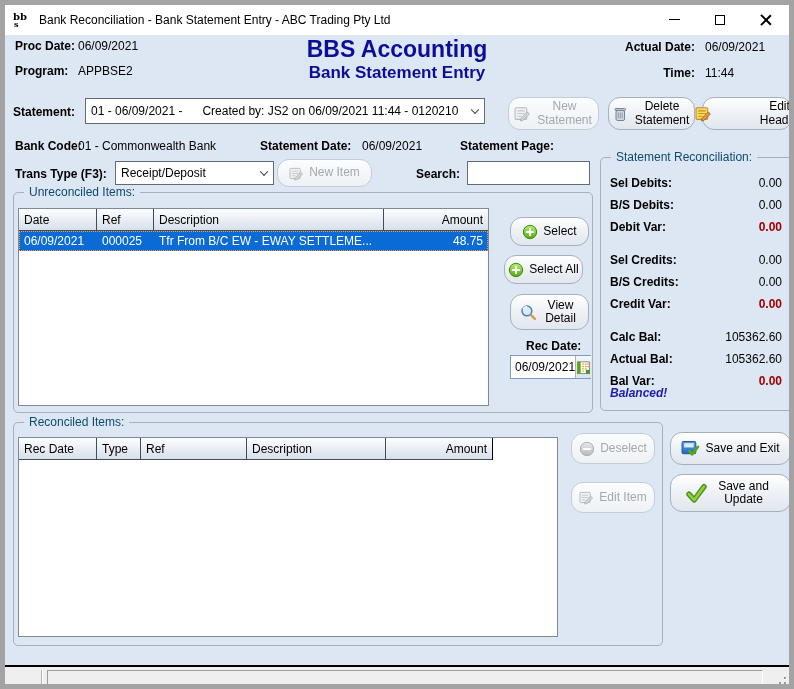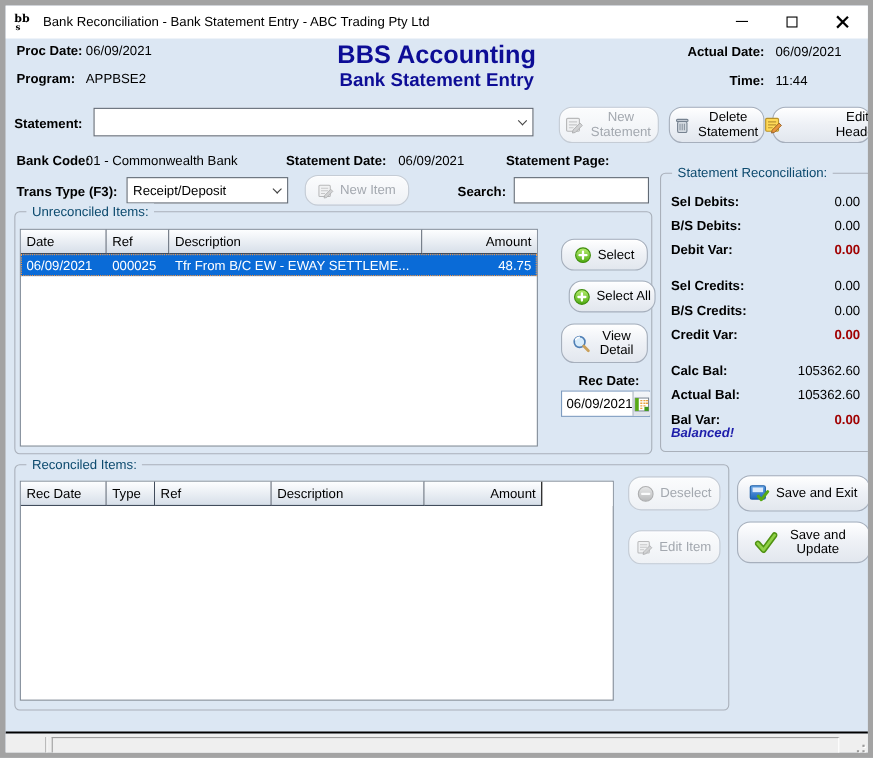--- a/index.html
+++ b/index.html
@@ -131,20 +131,21 @@
   <div class="screen-title">Bank Statement Entry</div>
   <div class="hdr-right">
     <span class="l">Actual Date:</span>
     <span>06/09/2021</span>
     <span class="l">Time:</span>
     <span>11:44</span>
   </div>
 
   <span class="lbl abs" style="left:8px; top:100px;">Statement:</span>
   <div class="combo" style="left:80px; top:93px; width:400px; height:26px;">
+    <span style="white-space:nowrap; overflow:hidden;">01 - 06/09/2021 - &nbsp;&nbsp;&nbsp;&nbsp; Created by: JS2 on 06/09/2021 11:44 - 0120210</span>
     <span class="chev"></span>
   </div>
   <div class="btn disabled" style="left:503px; top:92px; width:91px; height:33px;">
     <span>
         <svg width="17" height="17" viewBox="0 0 16 16">
           <rect x="1" y="2.5" width="11" height="11" rx="1" fill="#e9edf2" stroke="#7d8794"></rect>
           <path d="M3 5.5h7M3 8h7M3 10.5h4" stroke="#9aa3ad" stroke-width="1"></path>
           <path d="M6.5 12.5 12.5 6.5 14.5 8.5 8.5 14.5 6 15Z" fill="#e8b23c" stroke="#8d6a1f" stroke-width=".7"></path>
         </svg>
       </span>
@@ -172,21 +173,21 @@
   </div>
 
   <span class="lbl abs" style="left:10px; top:134px;">Bank Code:</span>
   <span class="abs" style="left:73px; top:134px;">01 - Commonwealth Bank</span>
   <span class="lbl abs" style="left:255px; top:134px;">Statement Date:</span>
   <span class="abs" style="left:357px; top:134px;">06/09/2021</span>
   <span class="lbl abs" style="left:455px; top:134px;">Statement Page:</span>
   <span class="abs" style="left:552px; top:134px;"></span>
 
   <span class="lbl abs" style="left:10px; top:162px;">Trans Type (F3):</span>
-  <div class="combo" style="left:110px; top:156px; width:147px; height:24px;">
+  <div class="combo" style="left:110px; top:156px; width:159px; height:24px;">
     <span>Receipt/Deposit</span>
     <span class="chev"></span>
   </div>
   <div class="btn disabled" style="left:272px; top:154px; width:95px; height:28px;">
     <span>
         <svg width="15" height="15" viewBox="0 0 16 16">
           <rect x="1" y="2.5" width="11" height="11" rx="1" fill="#e9edf2" stroke="#7d8794"></rect>
           <path d="M3 5.5h7M3 8h7M3 10.5h4" stroke="#9aa3ad" stroke-width="1"></path>
           <path d="M6.5 12.5 12.5 6.5 14.5 8.5 8.5 14.5 6 15Z" fill="#e8b23c" stroke="#8d6a1f" stroke-width=".7"></path>
         </svg>
@@ -215,21 +216,21 @@
   </div>
   <div class="btn" style="left:505px; top:212px; width:79px; height:29px;">
     <span>
         <svg width="16" height="16" viewBox="0 0 16 16">
           <circle cx="8" cy="8" r="6.7" fill="url(#gGreen)" stroke="#3f8d0d"></circle>
           <path d="M8 4.8v6.4M4.8 8h6.4" stroke="#fff" stroke-width="2.1" stroke-linecap="round"></path>
         </svg>
       </span>
     <span class="lbl2 nowrap">Select</span>
   </div>
-  <div class="btn" style="left:512px; top:250px; width:79px; height:29px;">
+  <div class="btn" style="left:499px; top:250px; width:79px; height:29px;">
     <span>
         <svg width="16" height="16" viewBox="0 0 16 16">
           <circle cx="8" cy="8" r="6.7" fill="url(#gGreen)" stroke="#3f8d0d"></circle>
           <path d="M8 4.8v6.4M4.8 8h6.4" stroke="#fff" stroke-width="2.1" stroke-linecap="round"></path>
         </svg>
       </span>
     <span class="lbl2 nowrap">Select All</span>
   </div>
   <div class="btn" style="left:505px; top:289px; width:79px; height:36px;">
     <span>

